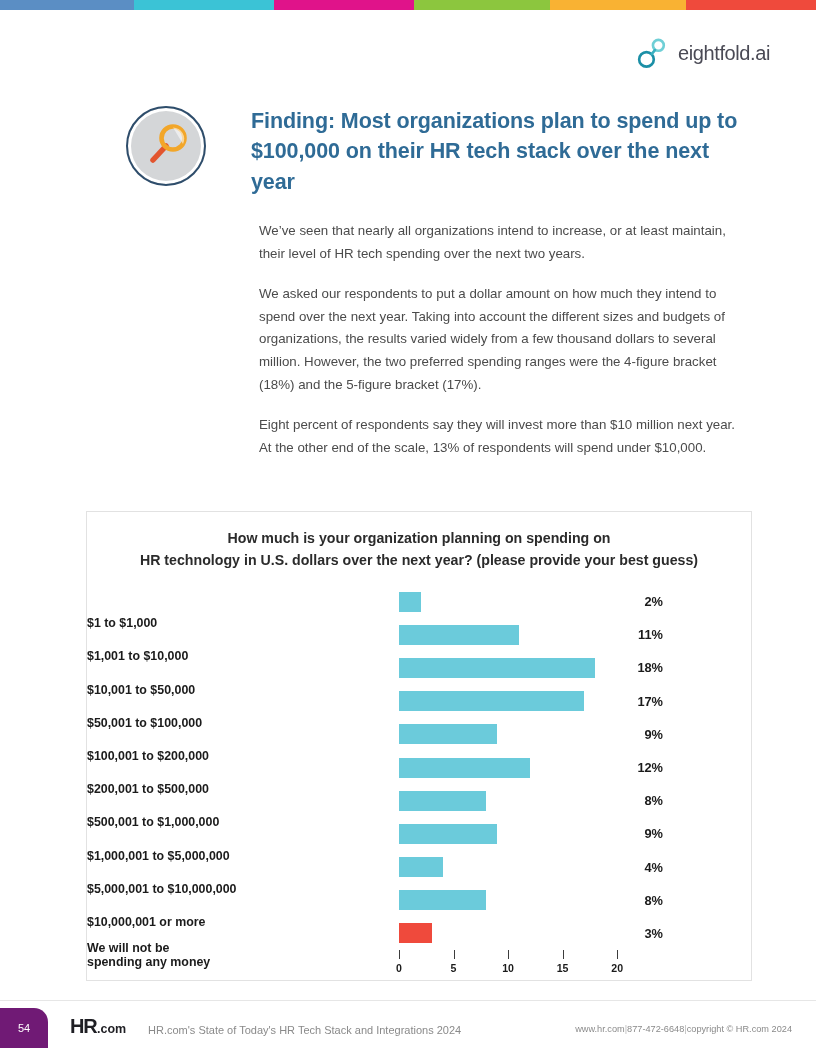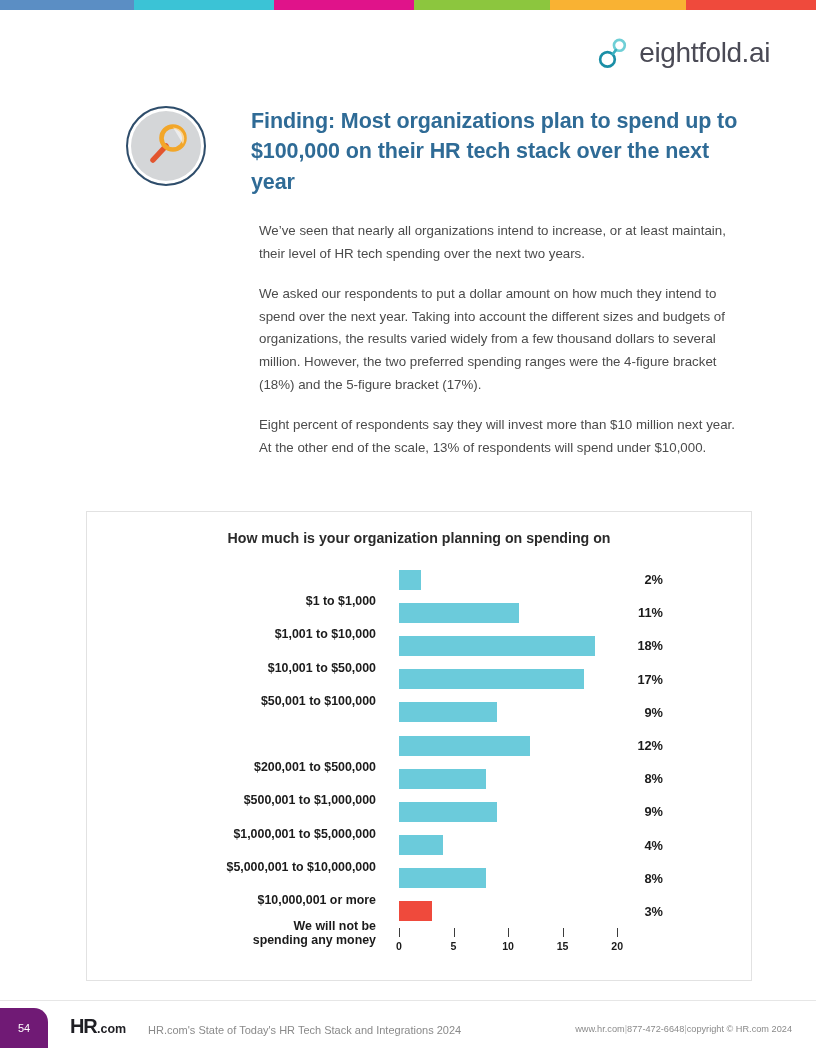--- a/index.html
+++ b/index.html
@@ -33,21 +33,21 @@
   .brand {
     position: absolute;
     top: 36px;
     right: 46px;
     display: flex;
     align-items: center;
     gap: 9px;
   }
   .brand-mark { width: 34px; height: 34px; display: block; }
   .brand-text {
-    font-size: 28px;
+    font-size: 20px;
     color: #4a4a55;
     letter-spacing: -0.4px;
     font-weight: 400;
     line-height: 1;
   }
 
   
   .finding {
     position: absolute;
     top: 106px;
@@ -117,21 +117,21 @@
   .row {
     position: relative;
     height: 33.2px;
     display: flex;
     align-items: center;
   }
   .row-label {
     position: absolute;
     left: 0;
     width: 302px;
-    text-align: right;
+    text-align: left;
     padding-right: 13px;
     font-size: 12.4px;
     font-weight: 700;
     color: #1b1b1b;
     line-height: 1.18;
     margin-top: 44px;
   }
   .bar-track {
     position: absolute;
     left: 312px;
@@ -283,20 +283,21 @@
 
   <div class="body-copy">
     <p>We’ve seen that nearly all organizations intend to increase, or at least maintain, their level of HR tech spending over the next two years.</p>
     <p>We asked our respondents to put a dollar amount on how much they intend to spend over the next year. Taking into account the different sizes and budgets of organizations, the results varied widely from a few thousand dollars to several million. However, the two preferred spending ranges were the 4-figure bracket (18%) and the 5-figure bracket (17%).</p>
     <p>Eight percent of respondents say they will invest more than $10 million next year. At the other end of the scale, 13% of respondents will spend under $10,000.</p>
   </div>
 
   <div class="chart-card">
     <div class="chart-title">
       <div>How much is your organization planning on spending on</div>
+      <div>HR technology in U.S. dollars over the next year? (please provide your best guess)</div>
     </div>
     <div class="plot" id="plot">
         <div class="row">
           <div class="row-label">
             <div>$1 to $1,000</div>
           </div>
           <div class="bar-track">
             <div class="bar" style="width: 21.8182px; background: rgb(107, 203, 219);"></div>
           </div>
           <div class="row-value">2%</div>
@@ -322,20 +323,23 @@
         <div class="row">
           <div class="row-label">
             <div>$50,001 to $100,000</div>
           </div>
           <div class="bar-track">
             <div class="bar" style="width: 185.455px; background: rgb(107, 203, 219);"></div>
           </div>
           <div class="row-value">17%</div>
         </div>
         <div class="row">
+          <div class="row-label">
+            <div>$100,001 to $200,000</div>
+          </div>
           <div class="bar-track">
             <div class="bar" style="width: 98.1818px; background: rgb(107, 203, 219);"></div>
           </div>
           <div class="row-value">9%</div>
         </div>
         <div class="row">
           <div class="row-label">
             <div>$200,001 to $500,000</div>
           </div>
           <div class="bar-track">

